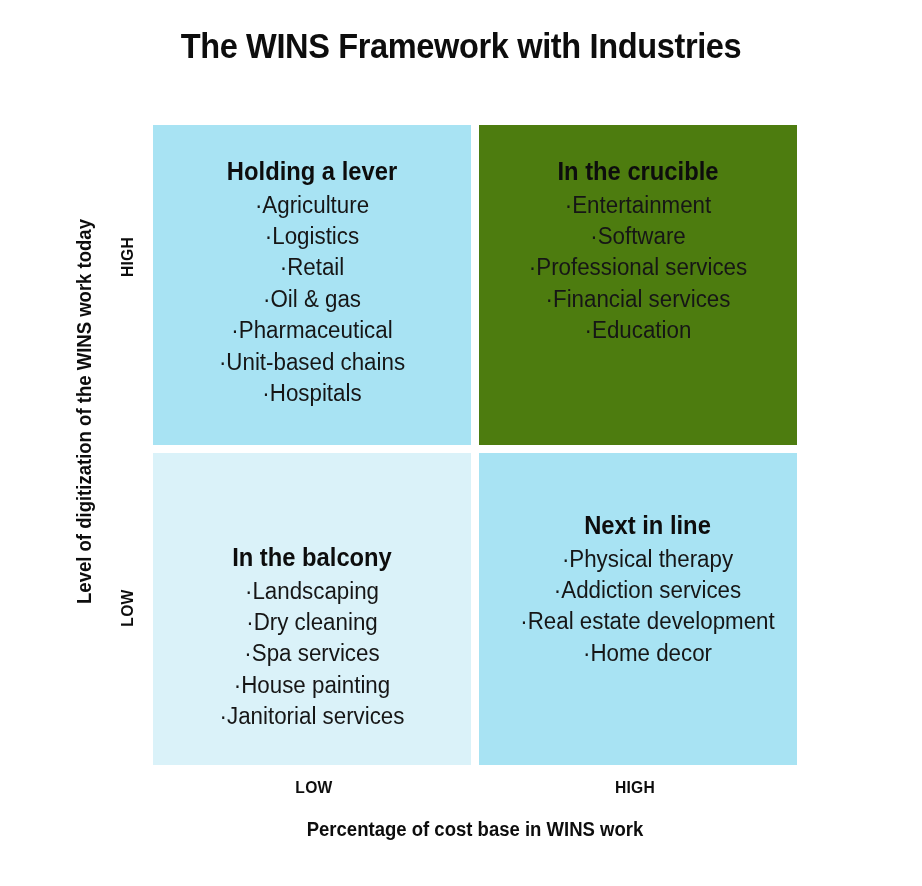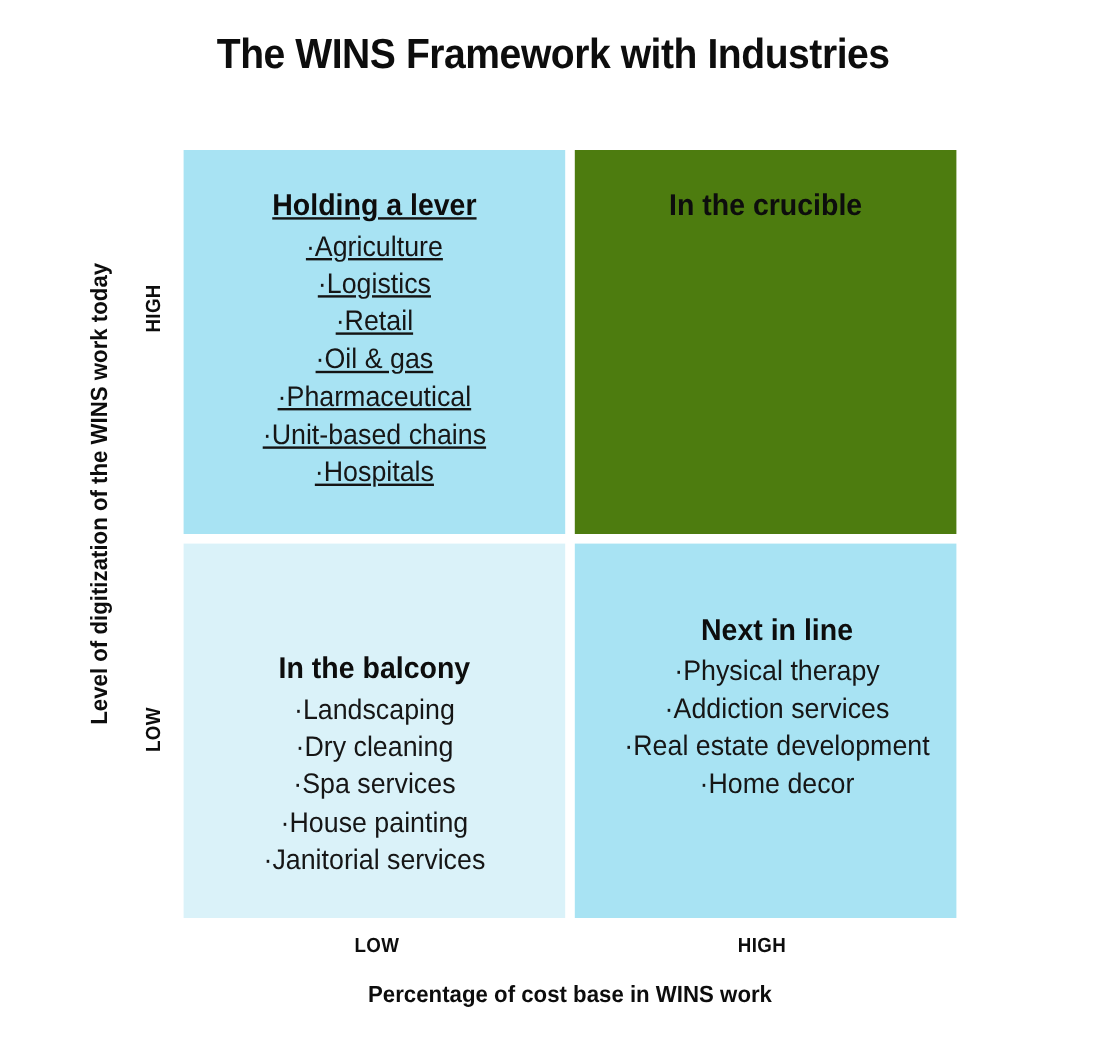--- a/index.html
+++ b/index.html
@@ -109,21 +109,21 @@
     gap: 8px;
   }
 
   .quadrant {
     position: relative;
     box-sizing: border-box;
     padding-top: 32px;
     text-align: center;
     overflow: hidden;
   }
-  .quadrant.q-tl { background: #a8e3f3; text-decoration: underline; }
+  .quadrant.q-tl { background: #a8e3f3; }
   .quadrant.q-tr { background: #4d7c0f; }
   .quadrant.q-bl { background: #daf2f9; padding-top: 90px; }
   .quadrant.q-br { background: #a8e3f3; padding-top: 58px; padding-left: 19px; }
 
   .q-heading {
     font-size: 25px;
     font-weight: bold;
     color: #0d0d0d;
     line-height: 1.18;
     margin: 0 0 3px 0;
@@ -170,20 +170,27 @@
         <li>·Retail</li>
         <li>·Oil &amp; gas</li>
         <li>·Pharmaceutical</li>
         <li>·Unit-based chains</li>
         <li>·Hospitals</li>
       </ul>
     </div>
 
     <div class="quadrant q-tr">
       <div class="q-heading">In the crucible</div>
+      <ul class="q-list">
+        <li>·Entertainment</li>
+        <li>·Software</li>
+        <li class="wrap">·Professional services</li>
+        <li>·Financial services</li>
+        <li>·Education</li>
+      </ul>
     </div>
 
     <div class="quadrant q-bl">
       <div class="q-heading">In the balcony</div>
       <ul class="q-list">
         <li>·Landscaping</li>
         <li>·Dry cleaning</li>
         <li>·Spa services</li>
         <li>·House painting</li>
         <li>·Janitorial services</li>

